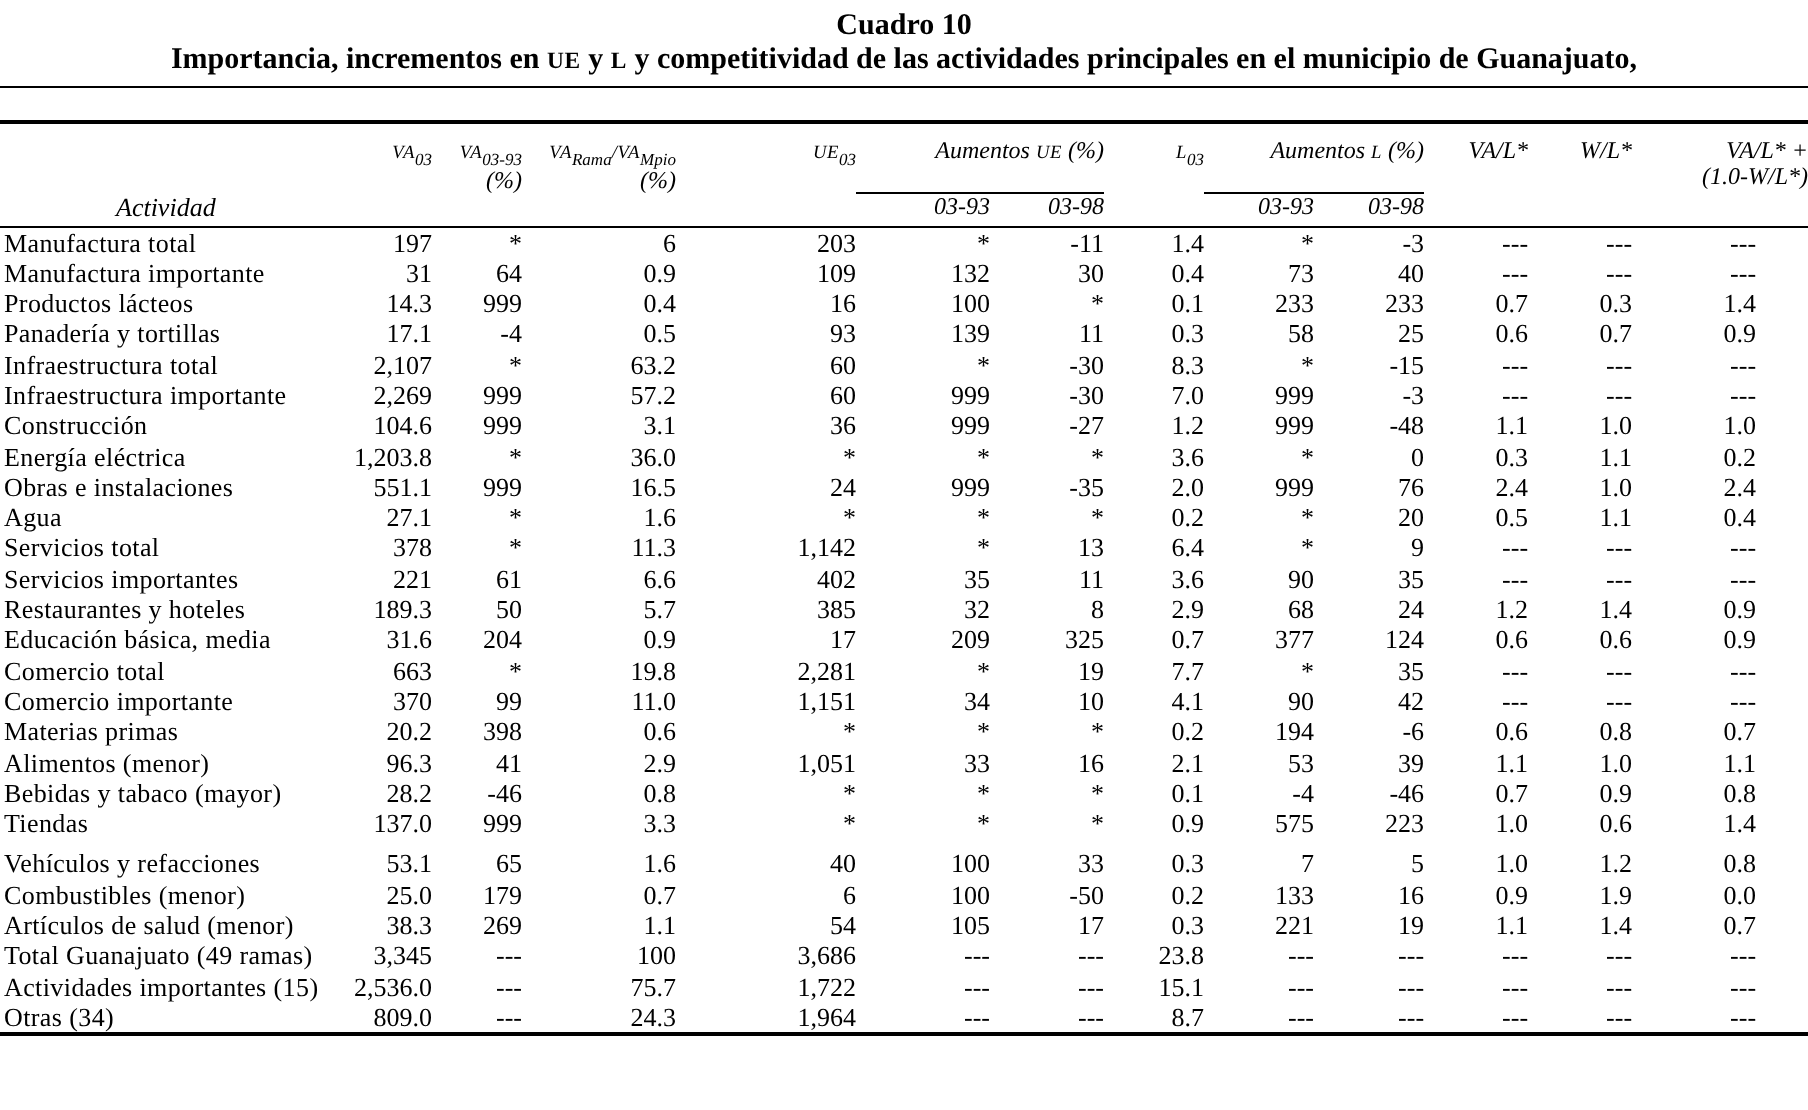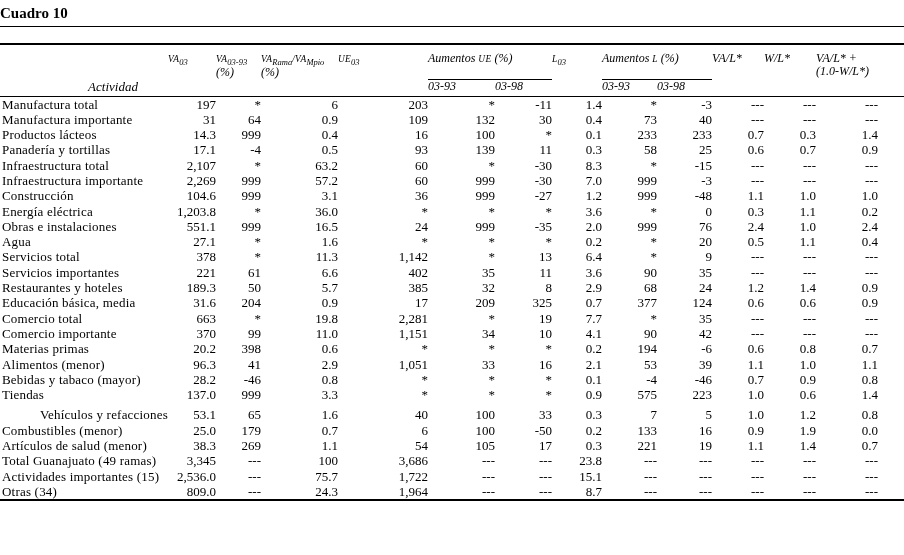--- a/index.html
+++ b/index.html
@@ -1,51 +1,52 @@
 <!DOCTYPE html>
 <html><head>
 <meta charset="utf-8">
 <style>
   html,body { margin:0; padding:0; background:#fff; }
   .page {
     position:relative; width:904px; height:555px; background:#ffffff; color:#000;
     font-family:"Liberation Serif","DejaVu Serif",serif; overflow:hidden;
   }
-  .title-block { text-align:left; padding-top:5px; font-weight:bold; font-size:15px; line-height:17px; }
+  .title-block { text-align:center; padding-top:5px; font-weight:bold; font-size:15px; line-height:17px; }
   .sc { font-size:0.78em; letter-spacing:0.3px; }
   .rule { background:#000; width:904px; }
   .r1 { height:1px; margin-top:4px; }
   .r2 { height:2px; margin-top:16px; }
   table { border-collapse:collapse; table-layout:fixed; width:904px; }
   th, td { padding:0; font-weight:normal; }
   thead th {
     vertical-align:top; font-style:italic; font-size:12px; line-height:13px;
-    text-align:left; border-bottom:1.5px solid #000; padding-top:7px;
+    text-align:right; border-bottom:1.5px solid #000; padding-top:7px;
   }
   thead tr.h1 { height:34px; }
   thead tr.h2 { height:16px; }
   thead tr.h2 th { vertical-align:bottom; padding-top:0; padding-bottom:3px; }
-  th.act { vertical-align:bottom; text-align:center; padding-left:58px; padding-bottom:3px; font-size:13px; }
+  th.act { vertical-align:bottom; text-align:left; padding-left:58px; padding-bottom:3px; font-size:13px; }
   th.last { padding-right:0;font-family:Liberation Serif, serif; }
   sub { font-size:8.5px; line-height:0; letter-spacing:0; }
   tbody td { font-size:13px; line-height:15.3px; white-space:nowrap; overflow:hidden; }
   td.act { text-align:left; padding-left:2px; letter-spacing:0.2px; }
   td.num { text-align:right; }
   tbody td:last-child { padding-right:26px; }
-  tr.gap td { padding-top:5px;text-align:right; }
+  tr.gap td { padding-top:5px; }
   tbody tr:last-child td { border-bottom:2px solid #000;margin-left:46px; }
   .footer { font-size:12.5px; padding:4px 0 0 3px; }
 </style>
 </head>
 <body>
 
 <div class="page">
 
   <div class="title-block">
     <div>Cuadro 10</div>
+    <div><span>Importancia, incrementos en </span><span class="sc">UE</span><span> y </span><span class="sc">L</span><span> y competitividad de las actividades principales en el municipio de Guanajuato,</span></div>
   </div>
 
   <div class="rule r1"></div>
   <div class="rule r2"></div>
 
   <table>
     <colgroup>
       <col style="width:168px">
         <col style="width:48px">
         <col style="width:45px">

